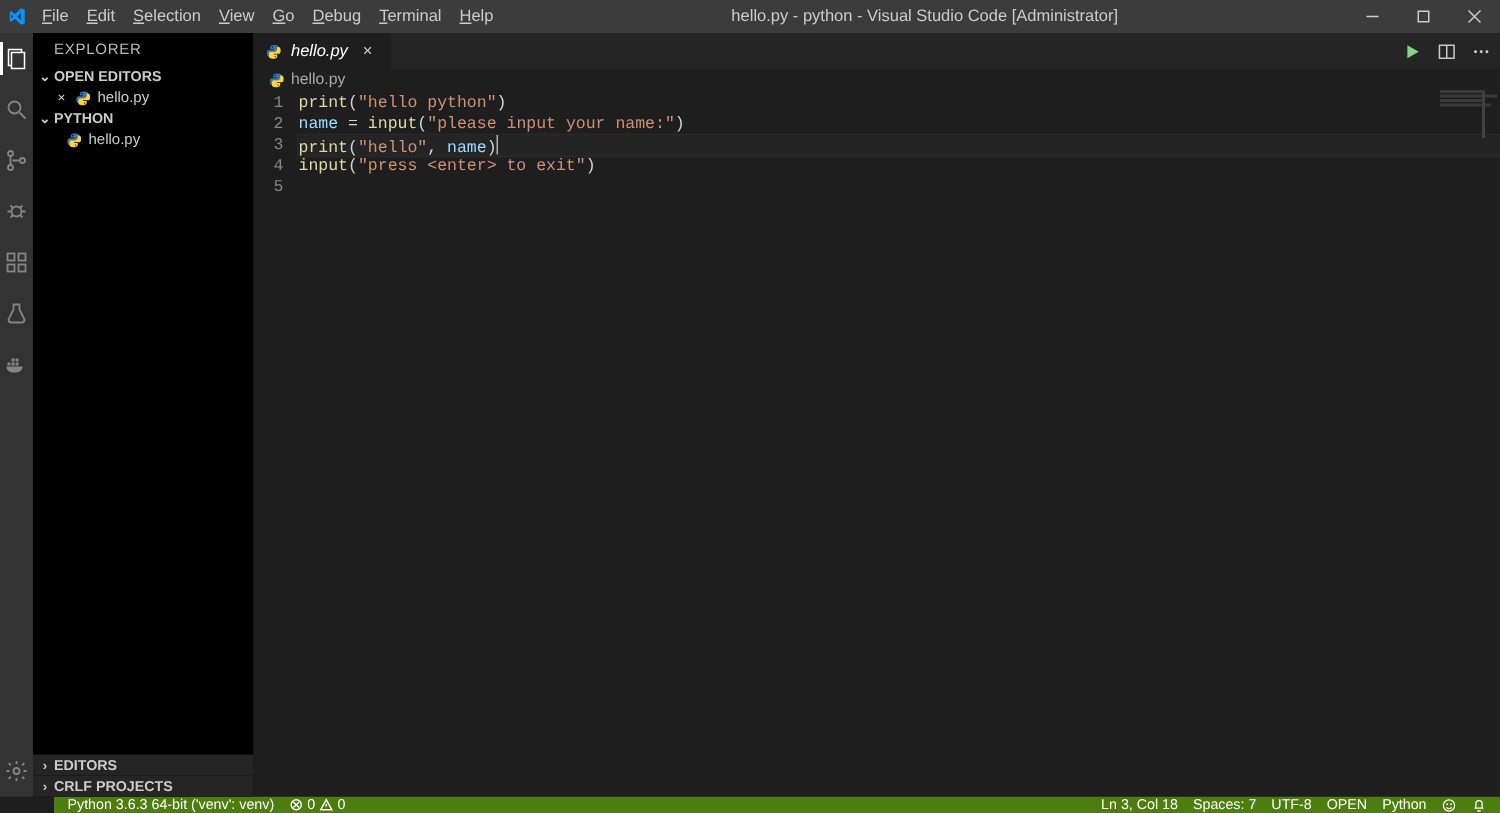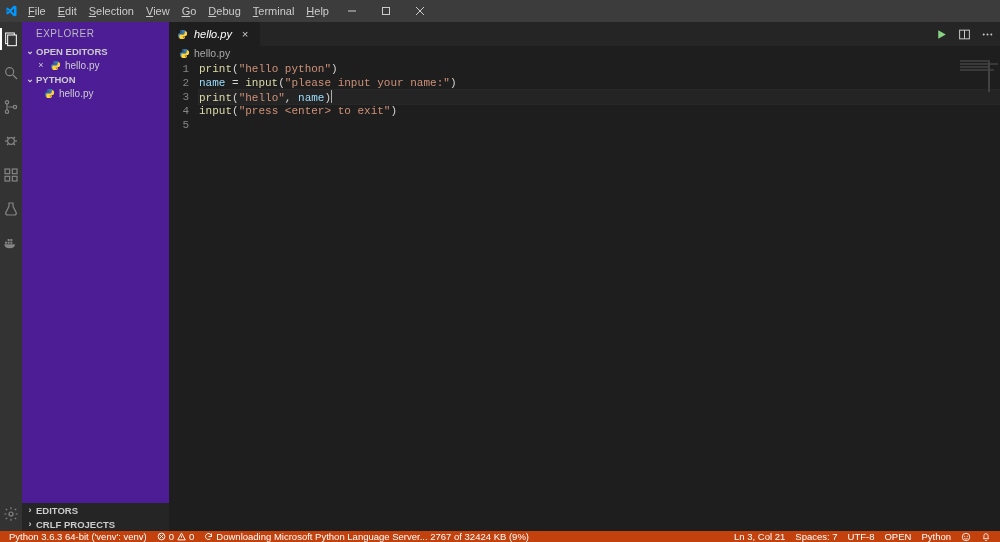--- a/index.html
+++ b/index.html
@@ -13,21 +13,21 @@
   .titlebar .win-ctrl { width: 34px; height: 100%; display: flex; align-items: center; justify-content: center; color: #cccccc; }
   .underline { text-decoration: underline; }
 
   .body-area { display: flex; height: 509px; }
   .activity-bar { width: 22px; background: #333333; display: flex; flex-direction: column; align-items: center; padding-top: 6px; gap: 12px; }
   .activity-bar .act-item { width: 22px; height: 22px; display: flex; align-items: center; justify-content: center; color: #858585; cursor: pointer; position: relative; }
   .activity-bar .act-item.active { color: #ffffff; }
   .activity-bar .act-item.active::before { content: ""; position: absolute; left: 0; top: 0; bottom: 0; width: 2px; background: #ffffff; }
   .activity-bar .spacer { flex: 1; }
 
-  .sidebar { width: 147px; background: #4c1d95; display: flex; flex-direction: column; font-size: 10px; }
+  .sidebar { width: 147px; background: #000000; display: flex; flex-direction: column; font-size: 10px; }
   .sidebar .hdr { height: 22px; display: flex; align-items: center; padding-left: 14px; color: #bbbbbb; font-size: 10px; letter-spacing: 0.5px; }
   .sidebar .section-hdr { height: 14px; display: flex; align-items: center; padding-left: 2px; color: #cccccc; font-size: 9.5px; font-weight: bold; cursor: pointer; }
   .sidebar .section-hdr .chev { width: 12px; text-align: center; font-size: 9px; }
   .sidebar .tree-item { height: 14px; display: flex; align-items: center; padding-left: 14px; color: #cccccc; font-size: 10px; cursor: pointer; gap: 4px; }
   .sidebar .tree-item .closex { color: #cccccc; font-size: 9px; width: 10px; text-align: center; }
   .sidebar .tree-item.nested { padding-left: 22px; }
   .sidebar .grow { flex: 1; }
   .sidebar .bottom-section .section-hdr { background: #252526; }
 
   .editor-area { flex: 1; display: flex; flex-direction: column; background: #1e1e1e; position: relative; }
@@ -51,21 +51,21 @@
   .c-str { color: #ce9178; }
   .c-var { color: #9cdcfe; }
   .c-pn { color: #d4d4d4; }
   .c-op { color: #d4d4d4; }
   .caret { display:inline-block; width:1px; height:13px; background:#aeafad; vertical-align: -2px; }
 
   .minimap { position: absolute; right: 0; top: 38px; width: 40px; height: 60px; opacity: 0.5; }
   .minimap .mm-line { height: 2px; margin-bottom: 1px; background: #555; }
   .scroll-ind { position:absolute; right:10px; top:40px; width:2px; height:30px; background:#424242; }
 
-  .status-bar { height: 11px; background: #c2410c; display: flex; align-items: center; color: #ffffff; font-size: 9.5px; padding: 0 4px; }
+  .status-bar { height: 11px; background: #4d7c0f; display: flex; align-items: center; color: #ffffff; font-size: 9.5px; padding: 0 4px; margin-left: 36px; }
   .status-bar .sb-item { padding: 0 5px; height: 100%; display: flex; align-items: center; gap: 3px; cursor: pointer; }
   .status-bar .spacer { flex: 1; }
 
   .py-icon { width: 11px; height: 11px; }
   svg { display: block; }
 </style>
 </head>
 <body>
 
 <div class="titlebar">
@@ -93,20 +93,21 @@
     <div class="menu-item">
         <span><span class="underline">D</span>ebug</span>
       </div>
     <div class="menu-item">
         <span><span class="underline">T</span>erminal</span>
       </div>
     <div class="menu-item">
         <span><span class="underline">H</span>elp</span>
       </div>
   </div>
+  <div class="title">hello.py - python - Visual Studio Code [Administrator]</div>
   <div class="window-controls">
     <div class="win-ctrl">
         <svg width="10" height="10">
           <line x1="1" y1="5" x2="9" y2="5" stroke="currentColor" stroke-width="1"></line>
         </svg>
       </div>
     <div class="win-ctrl">
         <svg width="10" height="10">
           <rect x="1.5" y="1.5" width="7" height="7" fill="none" stroke="currentColor" stroke-width="1"></rect>
         </svg>
@@ -306,28 +307,22 @@
         <line x1="7" y1="7" x2="17" y2="17"></line>
         <line x1="17" y1="7" x2="7" y2="17"></line>
       </svg>
     <span>0</span>
     <svg width="9" height="9" viewBox="0 0 24 24" fill="none" stroke="currentColor" stroke-width="2.5">
         <path d="M12 3l10 18H2L12 3z"></path>
         <line x1="12" y1="10" x2="12" y2="15"></line>
       </svg>
     <span>0</span>
   </div>
-  <div class="sb-item">
-    <svg width="9" height="9" viewBox="0 0 24 24" fill="none" stroke="currentColor" stroke-width="2.5">
-        <path d="M20 12a8 8 0 1 0-3 6.2M20 4v8h-8"></path>
-      </svg>
-    <span>Downloading Microsoft Python Language Server... 2767 of 32424 KB (9%)</span>
-  </div>
   <div class="spacer"></div>
-  <div class="sb-item">Ln 3, Col 21</div>
+  <div class="sb-item">Ln 3, Col 18</div>
   <div class="sb-item">Spaces: 7</div>
   <div class="sb-item">UTF-8</div>
   <div class="sb-item">OPEN</div>
   <div class="sb-item">Python</div>
   <div class="sb-item">
     <svg width="10" height="10" viewBox="0 0 24 24" fill="none" stroke="currentColor" stroke-width="2">
         <circle cx="12" cy="12" r="9"></circle>
         <circle cx="9" cy="10" r="0.5" fill="currentColor"></circle>
         <circle cx="15" cy="10" r="0.5" fill="currentColor"></circle>
         <path d="M8 15c1 1.5 2.5 2 4 2s3-.5 4-2"></path>

